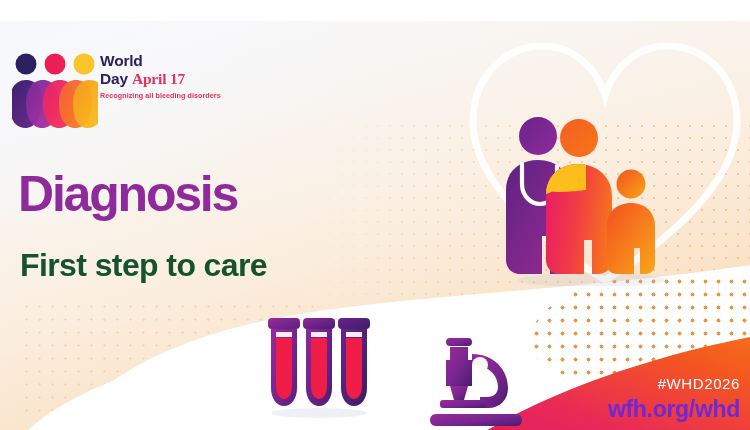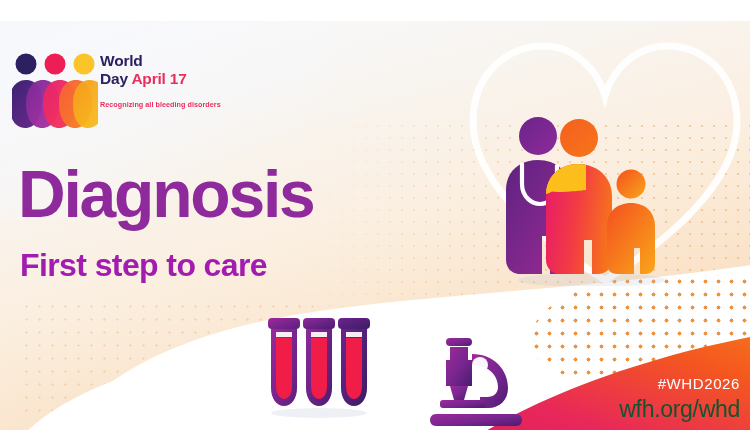--- a/index.html
+++ b/index.html
@@ -62,54 +62,54 @@
   }
 
   
   .logo{position:absolute;left:12px;top:50px;width:250px;height:88px;}
   .logo-mark{position:absolute;left:0;top:0;width:86px;height:82px;}
   .logo-text{position:absolute;left:88px;top:2px;width:160px;}
   .logo-line{
     font-size:15.5px;font-weight:bold;line-height:17.5px;
     color:#2d2060;letter-spacing:-.2px;
   }
-  .logo-line .accent{color:#e8305e;font-weight:bold;}
+  .logo-line .accent{color:#e8305e;font-weight:bold;font-family:Liberation Serif, serif;}
   .logo-tag{
-    margin-top:13px;font-size:7.2px;font-weight:bold;color:#e8305e;
+    margin-top:4px;font-size:7.2px;font-weight:bold;color:#e8305e;
     letter-spacing:.05px;
   }
 
   
   .headline{
     position:absolute;left:18px;top:157px;
-    font-size:66px;line-height:75px;font-weight:bold;
+    font-size:50px;line-height:75px;font-weight:bold;
     color:#8e2a9b;letter-spacing:-2.2px;
   }
   .subhead{
     position:absolute;left:20px;top:248px;
     font-size:32px;line-height:34px;font-weight:bold;
-    color:#a21caf;letter-spacing:-.6px;
+    color:#14532d;letter-spacing:-.6px;
   }
 
   
   .figures{position:absolute;left:500px;top:108px;width:180px;height:178px;}
 
   
   .tubes{position:absolute;left:263px;top:312px;width:112px;height:108px;}
   .scope{position:absolute;left:428px;top:334px;width:96px;height:92px;}
 
   
   .hashtag{
     position:absolute;right:10px;top:375px;
     font-size:15px;font-weight:normal;color:#ffffff;letter-spacing:.6px;
     text-align:right;
   }
   .url{
     position:absolute;right:10px;top:396px;
-    font-size:23px;font-weight:normal;color:#14532d;letter-spacing:-.3px;
+    font-size:23px;font-weight:bold;color:#6d28d9;letter-spacing:-.3px;
     text-align:right;
   }
 </style>
 </head>
 <body>
 
 <div class="poster">
 
   <div class="bg-base"></div>
   <div class="bg-left-cool"></div>

